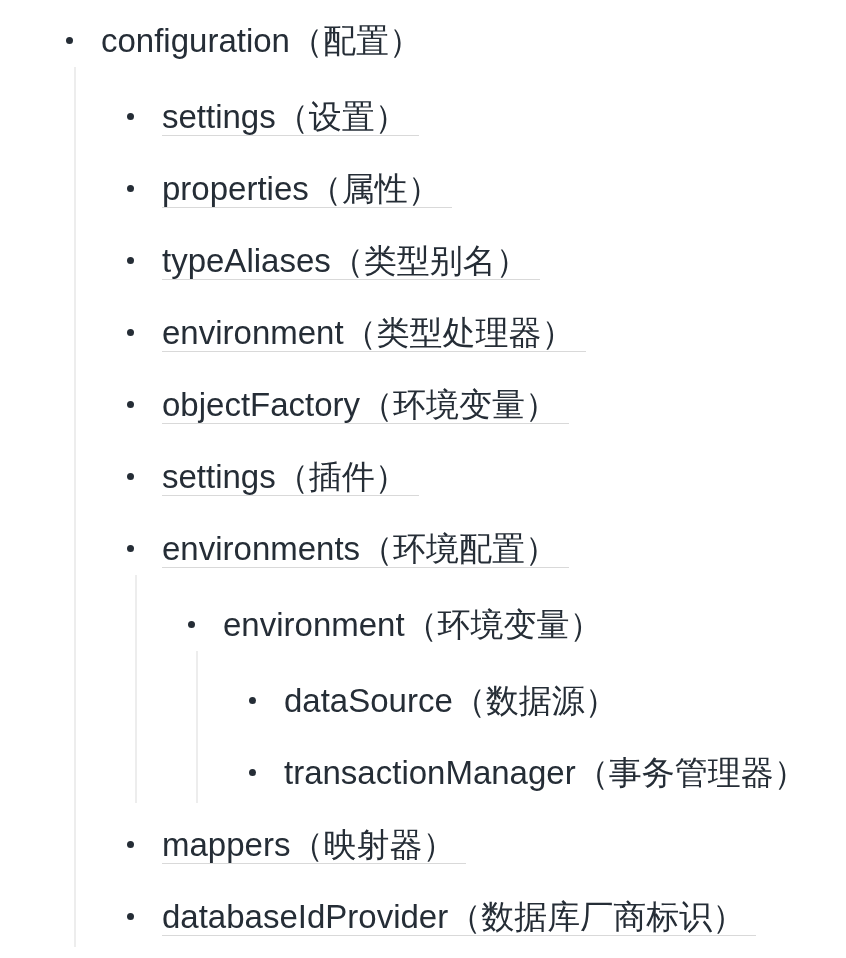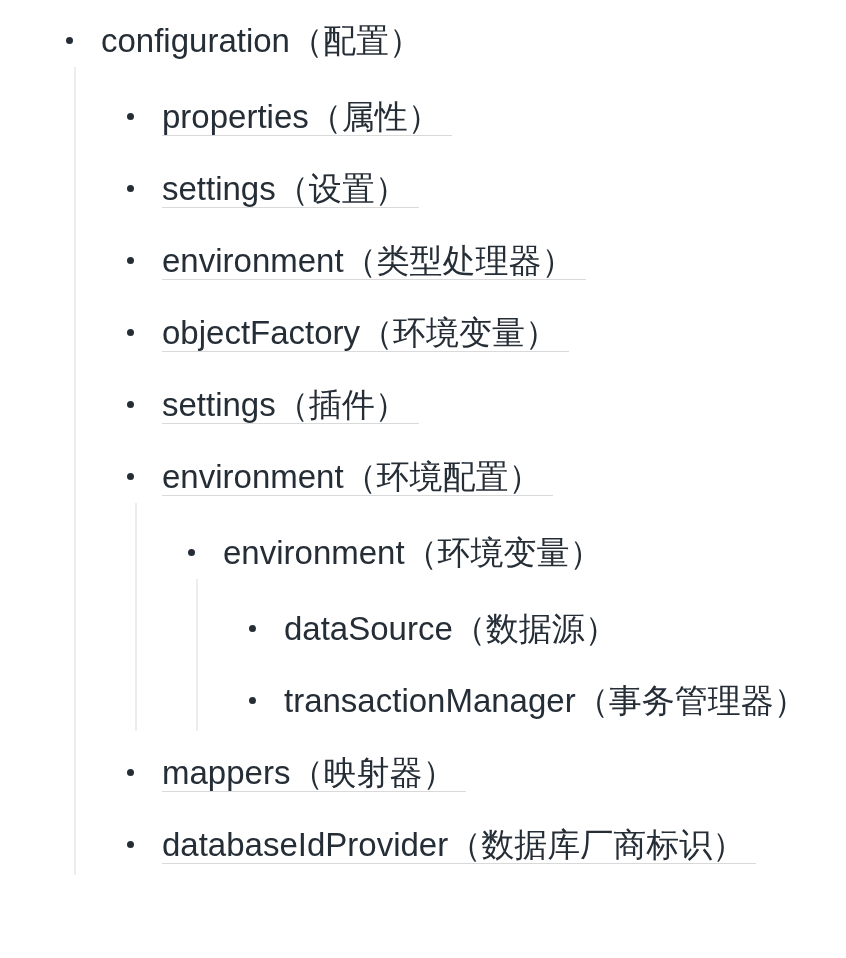--- a/index.html
+++ b/index.html
@@ -64,36 +64,39 @@
 </head>
 <body>
 
 <main>
   <div id="tree-mount">
       <ul>
         <li>
           <div class="row"><span class="plain">configuration（配置）</span></div>
           <ul>
             <li>
+              <div class="row"><a href="#" class="lnk">settings（设置）</a></div>
+            </li>
+            <li>
               <div class="row"><a href="#" class="lnk">properties（属性）</a></div>
             </li>
             <li>
-              <div class="row"><a href="#" class="lnk">settings（设置）</a></div>
+              <div class="row"><a href="#" class="lnk">typeAliases（类型别名）</a></div>
             </li>
             <li>
               <div class="row"><a href="#" class="lnk">environment（类型处理器）</a></div>
             </li>
             <li>
               <div class="row"><a href="#" class="lnk">objectFactory（环境变量）</a></div>
             </li>
             <li>
               <div class="row"><a href="#" class="lnk">settings（插件）</a></div>
             </li>
             <li>
-              <div class="row"><a href="#" class="lnk">environment（环境配置）</a></div>
+              <div class="row"><a href="#" class="lnk">environments（环境配置）</a></div>
               <ul>
                 <li>
                   <div class="row"><span class="plain">environment（环境变量）</span></div>
                   <ul>
                     <li>
                       <div class="row"><span class="plain">dataSource（数据源）</span></div>
                     </li>
                     <li>
                       <div class="row"><span class="plain">transactionManager（事务管理器）</span></div>
                     </li>

